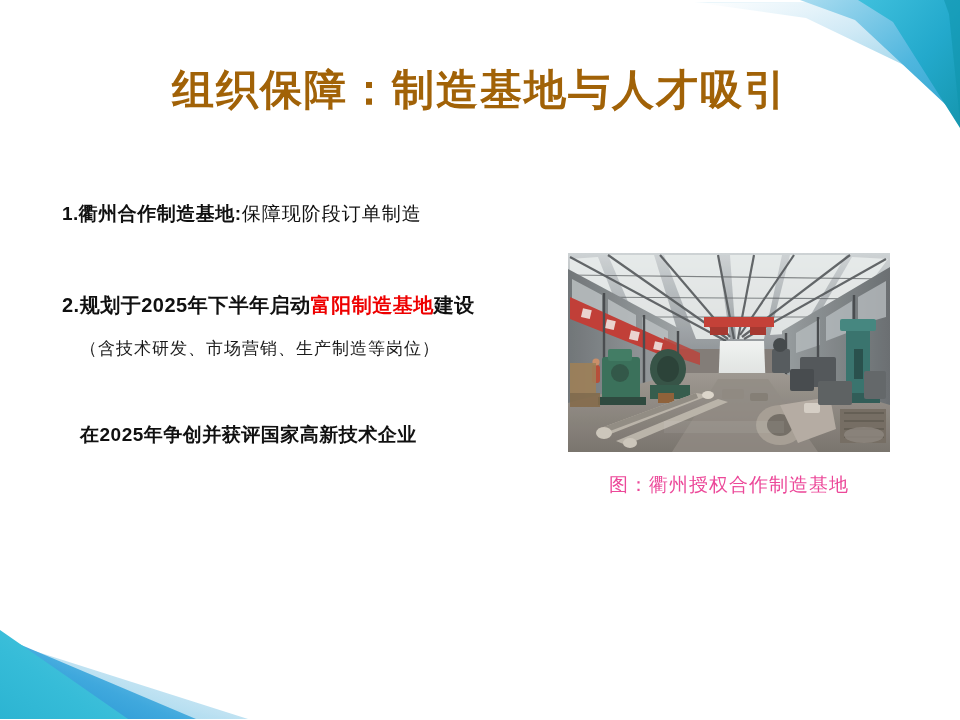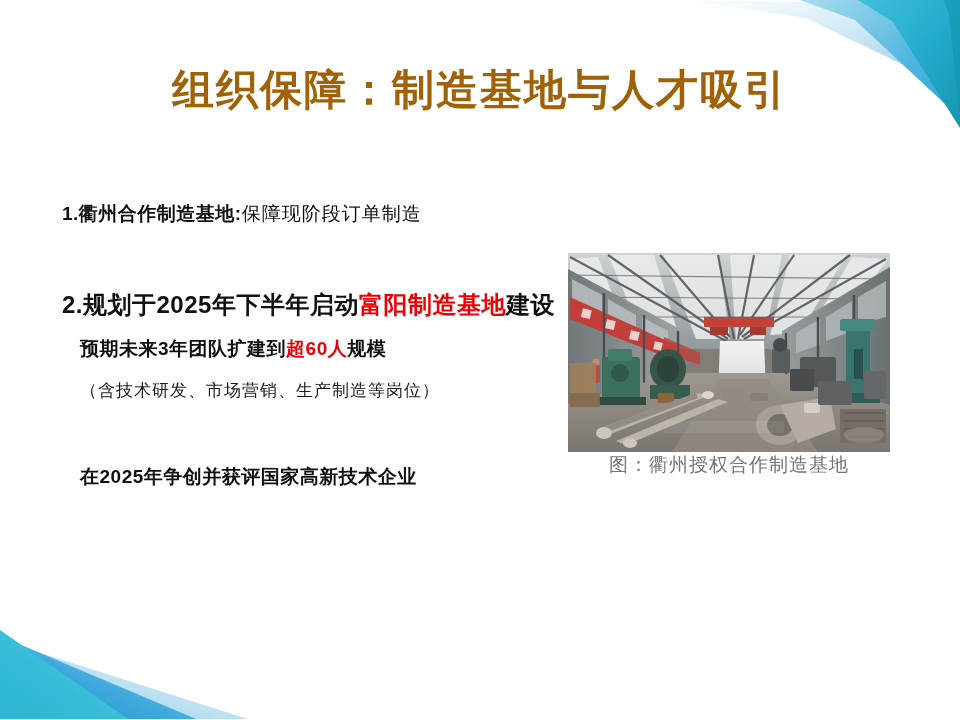--- a/index.html
+++ b/index.html
@@ -62,21 +62,21 @@
   .line-1 .lead {
     font-weight: bold;
     letter-spacing: 0.5px;
   }
   .line-1 .rest {
     font-weight: normal;
     letter-spacing: 1px;
   }
 
   .line-2 {
-    font-size: 24px;
+    font-size: 20px;
     font-weight: bold;
     line-height: 30px;
     letter-spacing: 0.5px;
     margin-bottom: 14px;
   }
 
   .line-3 {
     font-size: 19px;
     font-weight: bold;
     line-height: 30px;
@@ -115,25 +115,26 @@
   .photo {
     position: relative;
     width: 322px;
     height: 199px;
     overflow: hidden;
     background: #6d6a66;
   }
   .photo svg { display: block; width: 322px; height: 199px; }
 
   .photo-caption {
+    margin-top: 20px;
     width: 322px;
     text-align: center;
     font-family: "Liberation Serif", "DejaVu Serif", serif;
     font-size: 19px;
-    color: #737373;
+    color: #ec4899;
     letter-spacing: 1px;
     white-space: nowrap;
   }
 </style>
 </head>
 <body>
 
 <div class="slide">
 
   <div class="deco-layer">
@@ -195,23 +196,20 @@
   <div class="body-block">
 
     <div class="line line-1">
       <span class="lead">1.衢州合作制造基地:</span><span class="rest">保障现阶段订单制造</span>
     </div>
 
     <div class="line line-2">
       <span>2.规划于2025年下半年启动</span><span class="red">富阳制造基地</span><span>建设</span>
     </div>
 
-    <div class="line line-3">
-      <span>预期未来3年团队扩建到</span><span class="red">超60人</span><span>规模</span>
-    </div>
 
     <div class="line line-4">（含技术研发、市场营销、生产制造等岗位）</div>
 
     <div class="line line-5">在2025年争创并获评国家高新技术企业</div>
   </div>
 
   <figure class="photo-figure" style="margin:0;">
     <div class="photo">
       <svg viewBox="0 0 322 199" xmlns="http://www.w3.org/2000/svg" aria-hidden="true">
         <defs>

